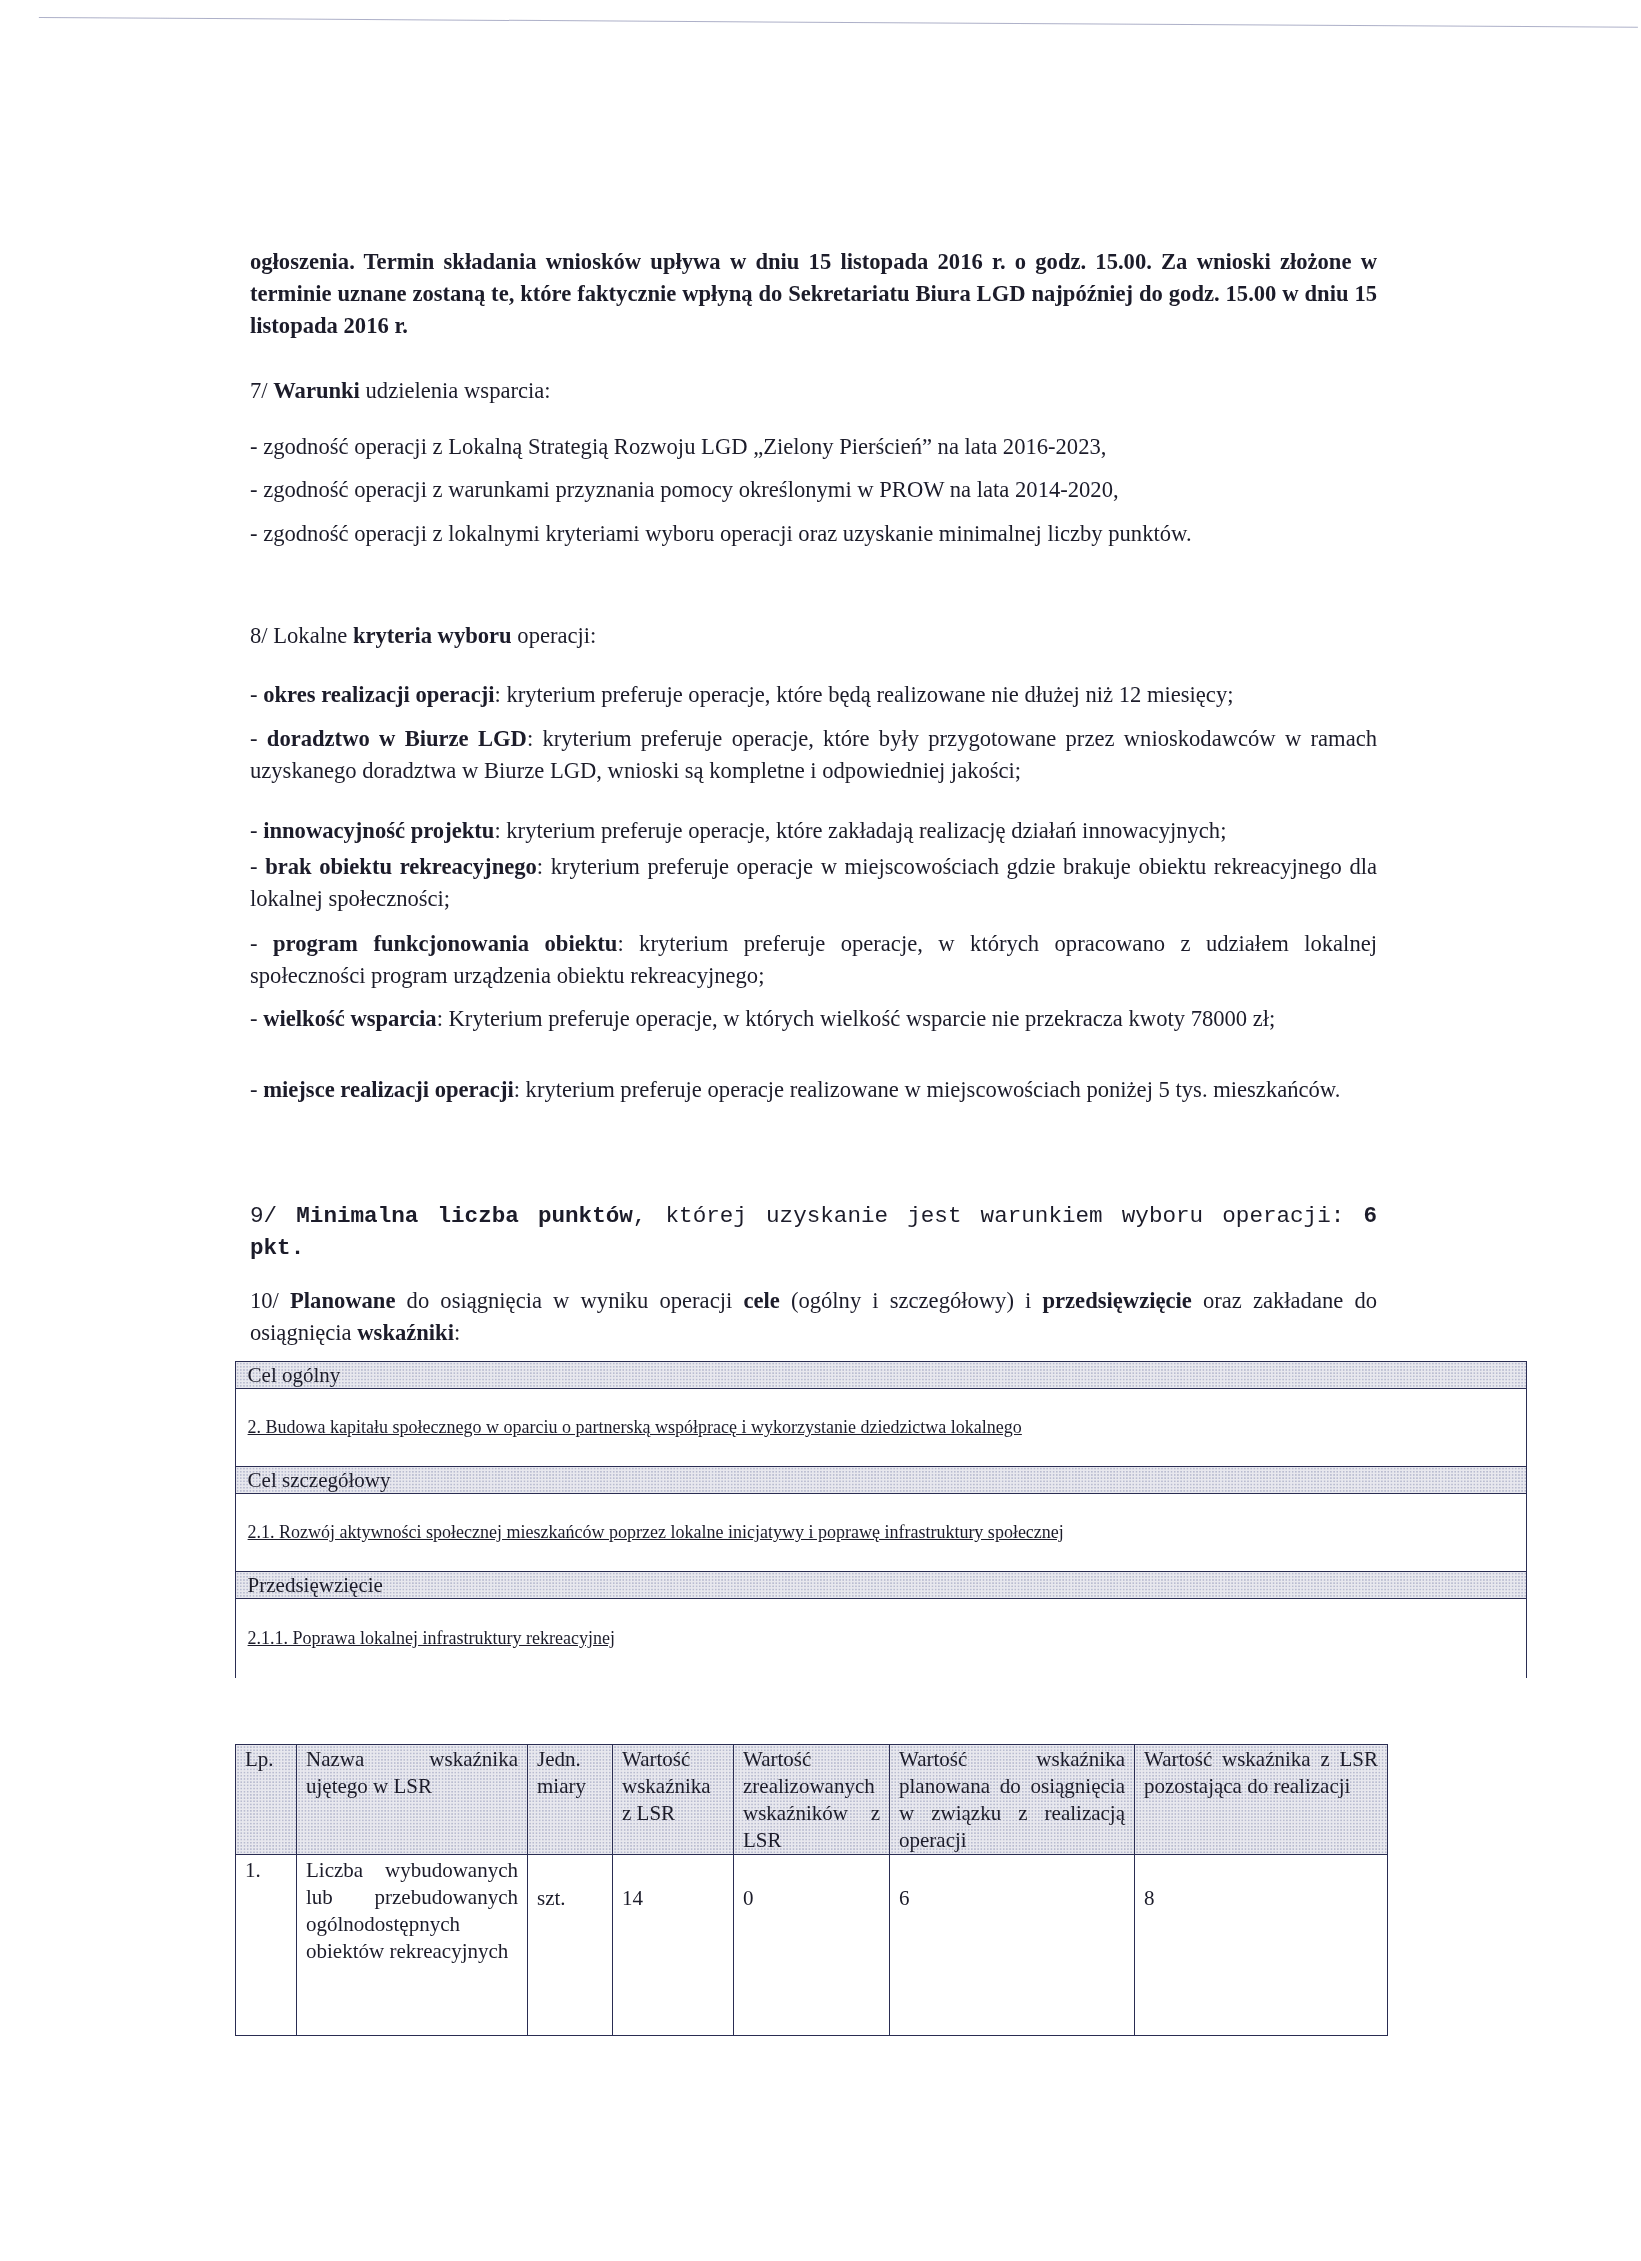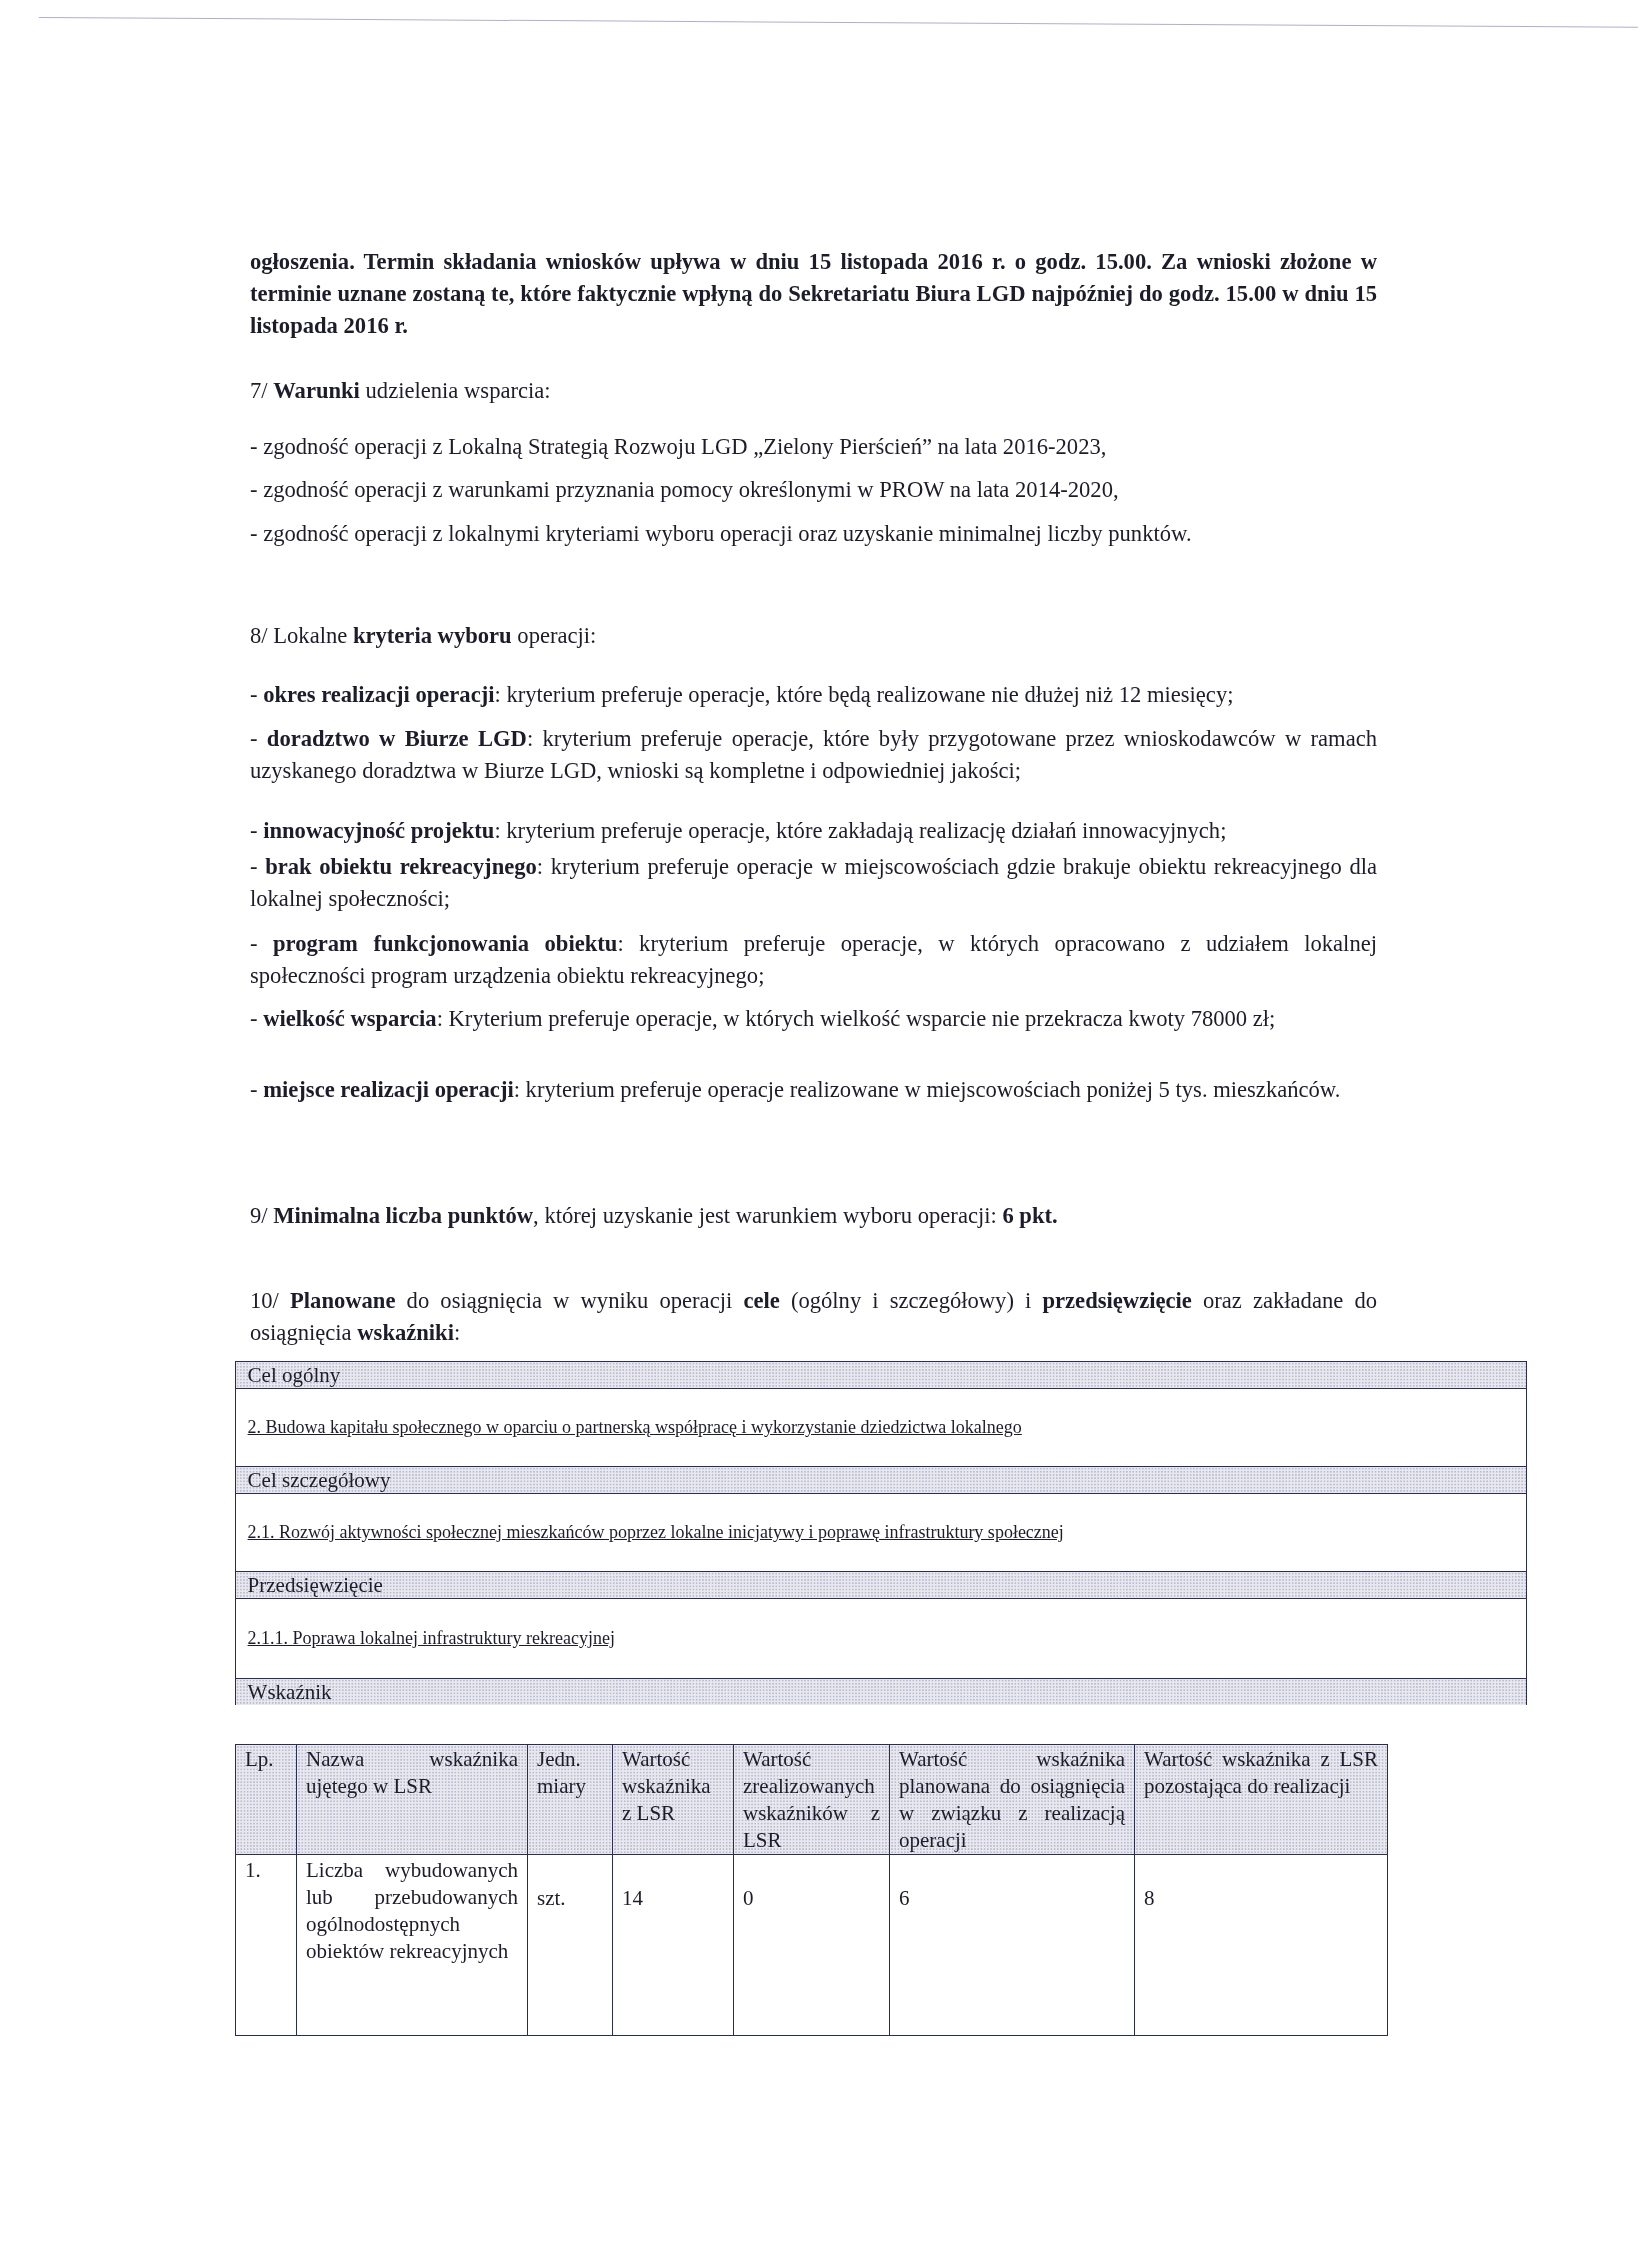--- a/index.html
+++ b/index.html
@@ -80,42 +80,41 @@
   </p>
 
   <div class="li" style="top:679px;"><span>- </span><b>okres realizacji operacji</b><span>: kryterium preferuje operacje, które będą realizowane nie dłużej niż 12 miesięcy;</span></div>
   <div class="li" style="top:723px;"><span>-  </span><b>doradztwo w Biurze LGD</b><span>: kryterium preferuje operacje, które były przygotowane przez wnioskodawców w ramach uzyskanego doradztwa w Biurze LGD, wnioski są kompletne i odpowiedniej jakości;</span></div>
   <div class="li" style="top:799px;margin-top:16px;"><span>- </span><b>innowacyjność projektu</b><span>: kryterium preferuje operacje, które zakładają realizację działań innowacyjnych;</span></div>
   <div class="li" style="top:851px;"><span>- </span><b>brak obiektu rekreacyjnego</b><span>: kryterium preferuje operacje w miejscowościach gdzie brakuje obiektu rekreacyjnego dla lokalnej społeczności;</span></div>
   <div class="li" style="top:928px;"><span> - </span><b>program funkcjonowania obiektu</b><span>: kryterium preferuje operacje, w których opracowano z udziałem lokalnej społeczności program urządzenia obiektu rekreacyjnego;</span></div>
   <div class="li" style="top:1003px;"><span>- </span><b>wielkość wsparcia</b><span>: Kryterium preferuje operacje, w których wielkość wsparcie nie przekracza kwoty 78000 zł;</span></div>
   <div class="li" style="top:1074px;"><span>- </span><b>miejsce realizacji operacji</b><span>: kryterium preferuje operacje realizowane w miejscowościach poniżej 5 tys. mieszkańców.</span></div>
 
-  <p class="p" style="top:1200px;">
+  <p class="p" style="top:1200px;font-family:Liberation Mono, monospace;">
     <span>9/</span>
     <b>Minimalna liczba punktów</b><span>, której uzyskanie jest warunkiem wyboru operacji: </span><b>6 pkt.</b>
   </p>
 
   <p class="p" style="top:1285px;"><span>10/</span> <b>Planowane</b><span> do osiągnięcia w wyniku operacji </span><b>cele</b><span> (ogólny i szczegółowy) i </span><b>przedsięwzięcie</b><span> oraz zakładane do osiągnięcia </span><b>wskaźniki</b><span>:</span></p>
 </div>
 
 <div class="tbl">
   <div class="hdr">Cel ogólny</div>
   <div class="row" style="height:77px;">
       <span>2. Budowa kapitału społecznego w oparciu o partnerską współpracę i wykorzystanie dziedzictwa lokalnego</span>
     </div>
   <div class="hdr">Cel szczegółowy</div>
   <div class="row" style="height:77px;">
       <span>2.1. Rozwój aktywności społecznej mieszkańców poprzez lokalne inicjatywy i poprawę infrastruktury społecznej</span>
     </div>
   <div class="hdr">Przedsięwzięcie</div>
   <div class="row" style="height:79px;">
       <span>2.1.1. Poprawa lokalnej infrastruktury rekreacyjnej</span>
     </div>
-  <div class="hdr" style="border-bottom:none;">Wskaźnik</div>
 </div>
 
 <table class="ind">
   <colgroup>
     <col style="width:61px">
       <col style="width:231px">
       <col style="width:85px">
       <col style="width:121px">
       <col style="width:156px">
       <col style="width:245px">

